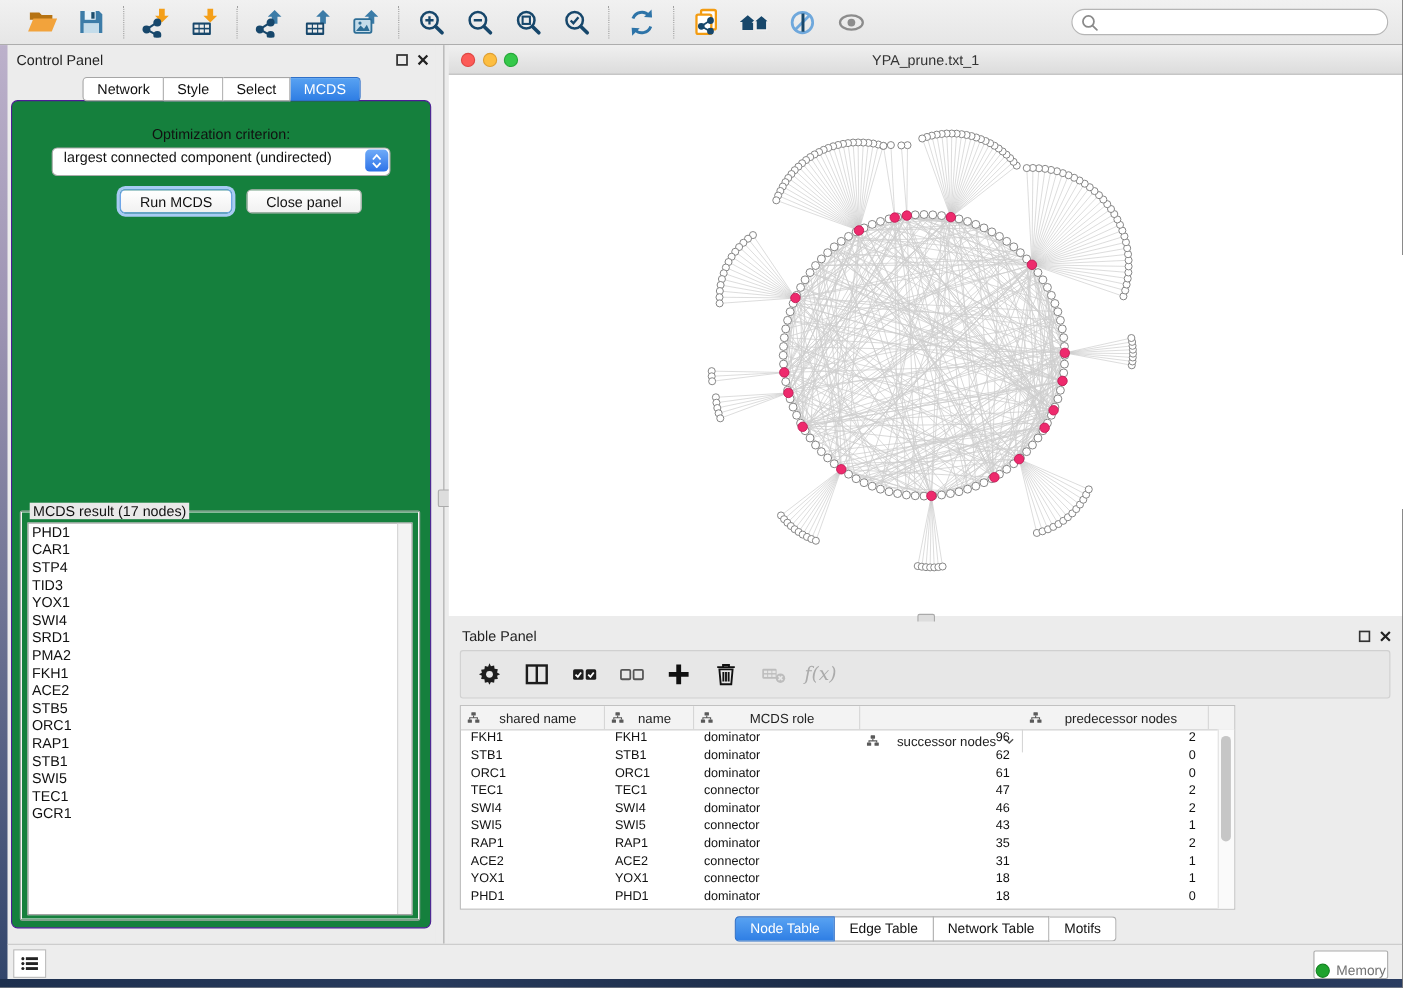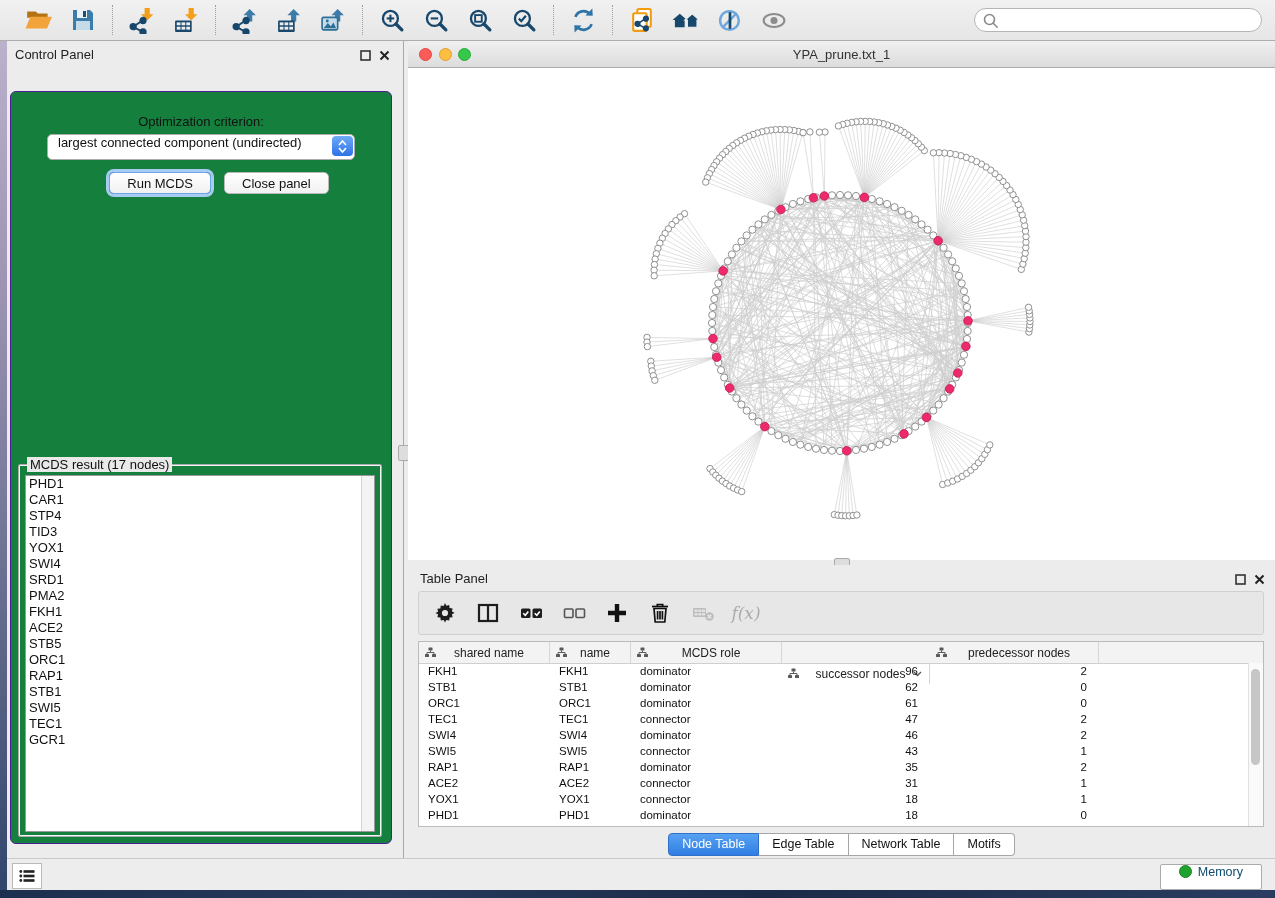--- a/index.html
+++ b/index.html
@@ -67,21 +67,21 @@
   #light-min{left:31px;background:#FDBE41;border:1px solid #DE9F34;}
   #light-max{left:50px;background:#35C84A;border:1px solid #27A73A;}
   #net-title{position:absolute;left:0;right:0;top:6px;text-align:center;font-size:13px;color:#333;}
   #net-canvas{position:absolute;left:408px;top:68px;width:867px;height:492px;background:#fff;}
   
   #table-panel{position:absolute;left:408px;top:565px;width:867px;height:293px;background:#ECECEC;}
   #tp-toolbar{position:absolute;left:10px;top:26px;width:846px;height:44px;background:#E7E7E7;
     border:1px solid #D0D0D0;border-radius:3px;box-sizing:border-box;display:flex;align-items:center;gap:19px;padding-left:14px;}
   .tp-icon{display:flex;align-items:center;justify-content:center;width:24px;height:24px;cursor:pointer;}
   .fx-label{font-family:"DejaVu Serif",serif;font-style:italic;font-size:17px;color:#ABABAB;}
-  #tp-table{position:absolute;left:10px;top:76px;width:846px;height:186px;background:#fff;border:1px solid #BBB;box-sizing:border-box;}
+  #tp-table{position:absolute;left:10px;top:76px;width:705px;height:186px;background:#fff;border:1px solid #BBB;box-sizing:border-box;}
   #tp-header{position:absolute;left:0;top:0;right:0;height:21px;background:#F3F3F3;border-bottom:1px solid #CFCFCF;display:flex;}
   .th{position:relative;height:21px;border-right:1px solid #D6D6D6;display:flex;align-items:center;justify-content:center;
       font-size:12px;color:#222;box-sizing:border-box;cursor:pointer;}
   .th .attr-ic{position:absolute;left:6px;top:5px;}
   .th .chev{position:absolute;right:7px;top:8px;}
   #tp-rows{position:absolute;left:0;top:21px;right:14px;bottom:0;overflow:hidden;}
   .tr{display:flex;height:16px;}
   .td{font-size:11.5px;color:#111;box-sizing:border-box;line-height:16px;white-space:nowrap;overflow:hidden;}
   .td.num{text-align:right;padding-right:12px;}
   .td.txt{padding-left:9px;}
@@ -91,21 +91,21 @@
   .ft-tab{height:21px;line-height:21px;padding:0 13px;font-size:12.5px;color:#111;background:#fff;
     border:1px solid #A6A6A6;border-left:none;cursor:pointer;}
   .ft-tab:first-child{border-left:1px solid #A6A6A6;border-radius:4px 0 0 4px;}
   .ft-tab:last-child{border-radius:0 4px 4px 0;}
   .ft-tab.sel{background:linear-gradient(#58A2F2,#2F7EE4);color:#fff;border-color:#2F70C8;}
   
   #status-bar{position:absolute;left:7px;top:858px;width:1268px;height:32px;background:#EDEDED;border-top:1px solid #C9C9C9;box-sizing:border-box;}
   #list-btn{position:absolute;left:5px;top:4px;width:28px;height:24px;background:#fff;border:1px solid #B9B9B9;
     display:flex;align-items:center;justify-content:center;cursor:pointer;}
   #memory-btn{position:absolute;right:13px;top:5px;height:24px;background:#fff;border:1px solid #ABABAB;border-radius:2px;
-    display:flex;align-items:flex-start;gap:6px;padding:0 18px;font-size:12.5px;color:#0c4a6e;cursor:pointer;}
+    display:flex;align-items:flex-end;gap:6px;padding:0 1px;font-size:12.5px;color:#737373;cursor:pointer;}
   #memory-dot{width:11px;height:11px;border-radius:50%;background:#1FA32E;border:1px solid #168423;}
 </style>
 </head>
 <body>
 
 <div id="app">
 
   <div id="main-toolbar">
     <div class="tb-group">
         <div class="tb-btn">
@@ -294,20 +294,26 @@
       <span class="panel-title">Control Panel</span>
       <span class="panel-icons">
         <span><svg width="11" height="11" viewBox="0 0 11 11">
               <rect x="1" y="1" width="9" height="9" fill="none" stroke="#333" stroke-width="1.6"></rect>
             </svg></span>
         <span><svg width="11" height="11" viewBox="0 0 11 11">
               <path d="M1.5 1.5l8 8M9.5 1.5l-8 8" stroke="#222" stroke-width="2"></path>
             </svg></span>
       </span>
     </div>
+    <div class="cp-tabs" id="cp-tabs">
+        <div class="seg-tab">Network</div>
+        <div class="seg-tab">Style</div>
+        <div class="seg-tab">Select</div>
+        <div class="seg-tab sel">MCDS</div>
+      </div>
     <div id="cp-content">
       <div id="opt-label">Optimization criterion:</div>
       <div id="criterion-select">
         <span>largest connected component (undirected)</span>
         <span id="criterion-stepper">
           <svg width="9" height="6" viewBox="0 0 9 6">
               <path d="M1 5l3.5-4L8 5" fill="none" stroke="#fff" stroke-width="1.6"></path>
             </svg>
           <svg width="9" height="6" viewBox="0 0 9 6">
               <path d="M1 1l3.5 4L8 1" fill="none" stroke="#fff" stroke-width="1.6"></path>

